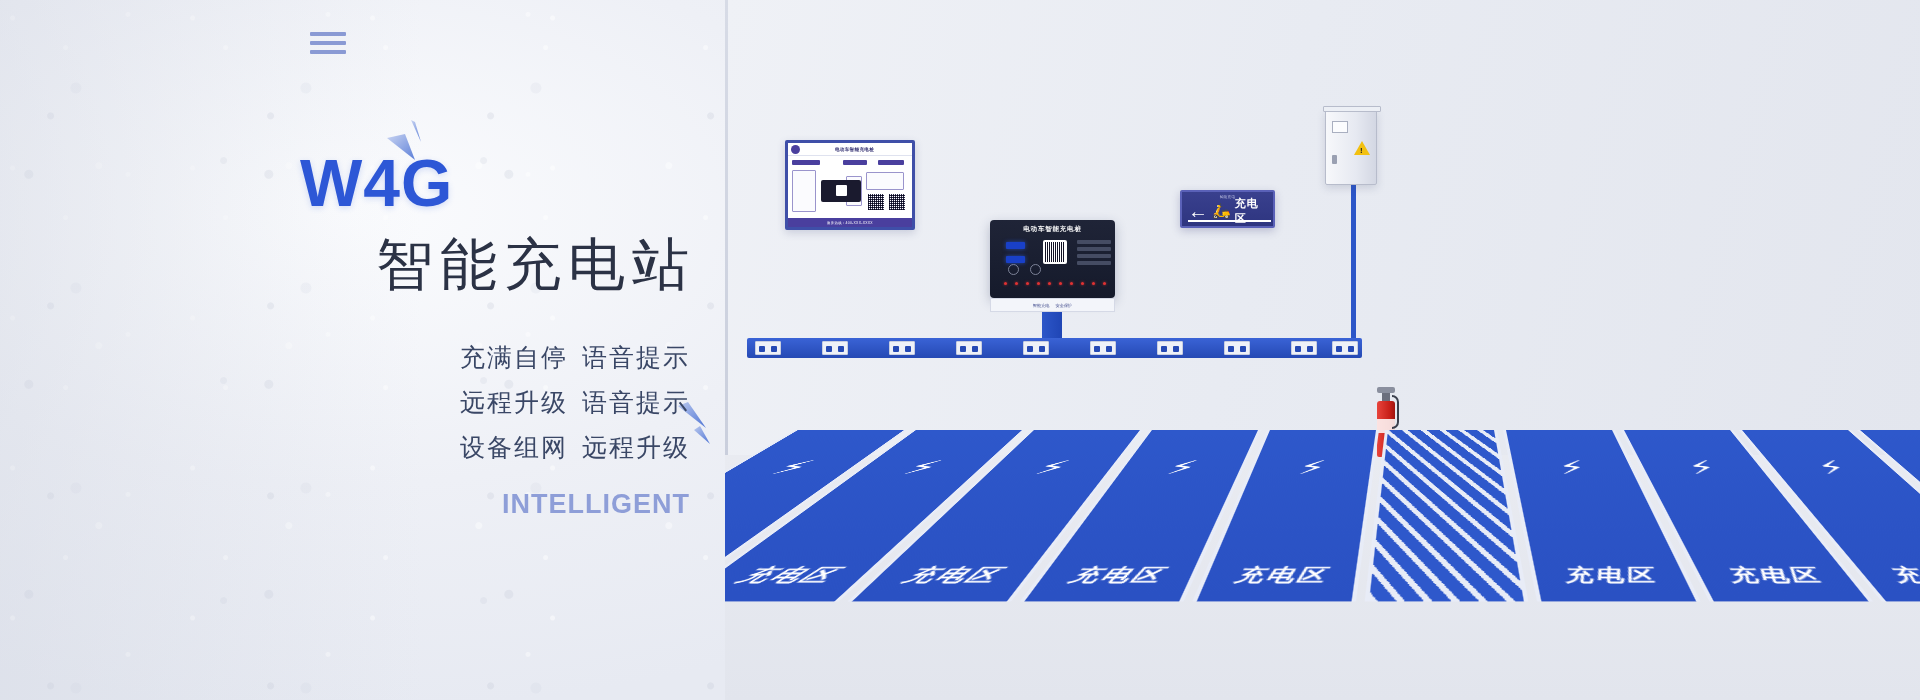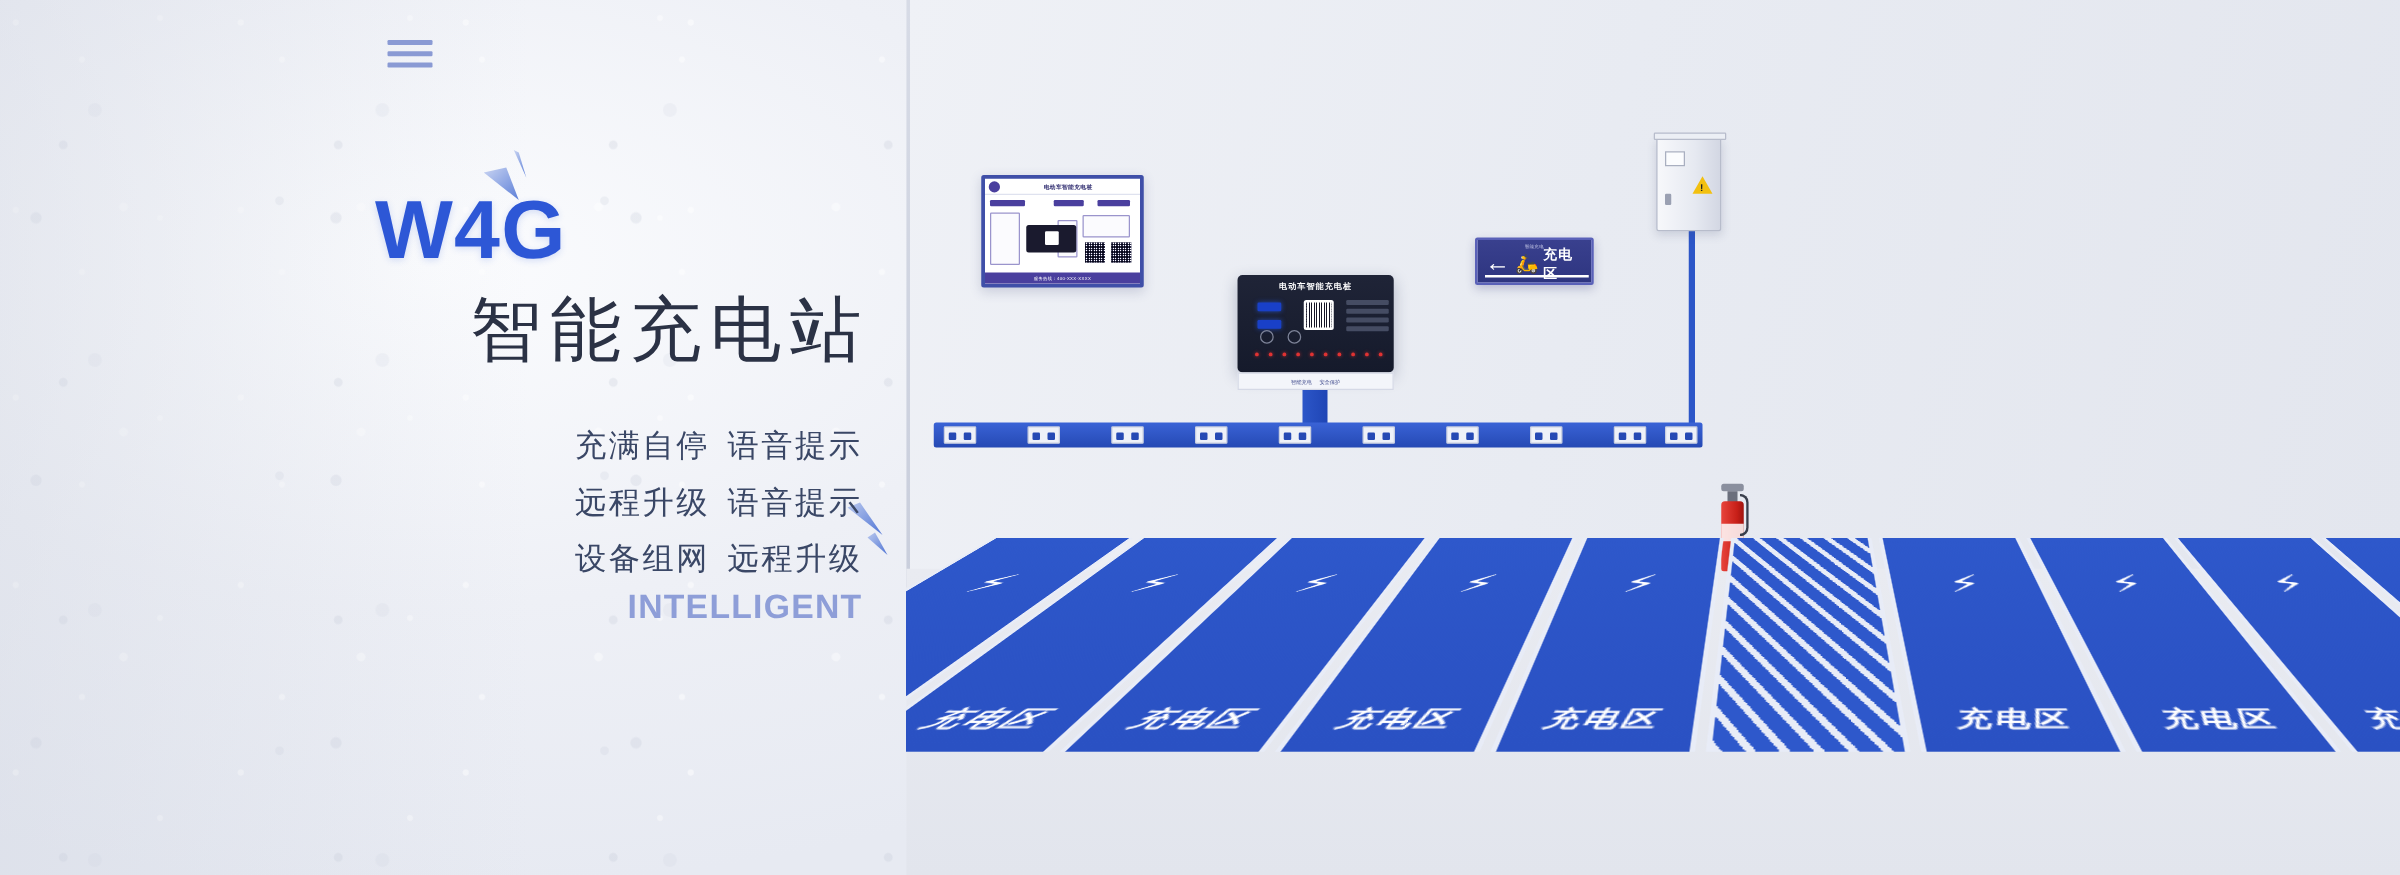--- a/index.html
+++ b/index.html
@@ -42,21 +42,21 @@
     line-height:1; text-align:left; padding-right:10px;
     text-shadow:0 2px 6px rgba(45,87,214,.18); }
   #subtitle { font-size:57px; color:#2b3245; letter-spacing:7px; line-height:1.5;
     text-align:right; padding-right:4px; font-weight:300; margin-top:6px; }
 
   #features { margin-top:34px; display:grid; grid-template-columns:auto auto;
     justify-content:end; column-gap:22px; row-gap:10px; padding-right:10px;gap:14px; }
   #features span { font-size:25px; color:#3a4766; letter-spacing:2px; line-height:1.25;
     font-weight:300; white-space:nowrap; }
 
-  #eng { position:absolute; left:300px; top:469px; width:400px; text-align:right;
+  #eng { position:absolute; left:300px; top:488px; width:400px; text-align:right;
     padding-right:10px; }
   #eng div { font-size:27px; font-weight:bold; color:#8e9ed8; letter-spacing:1px; line-height:1.25; }
 
   
   .arrow { position:absolute; }
   .arrow svg { display:block; }
 
   
   #scene { position:absolute; left:725px; top:0; width:1195px; height:700px; overflow:hidden; }
   #wall { position:absolute; left:0; top:0; width:100%; height:470px;

